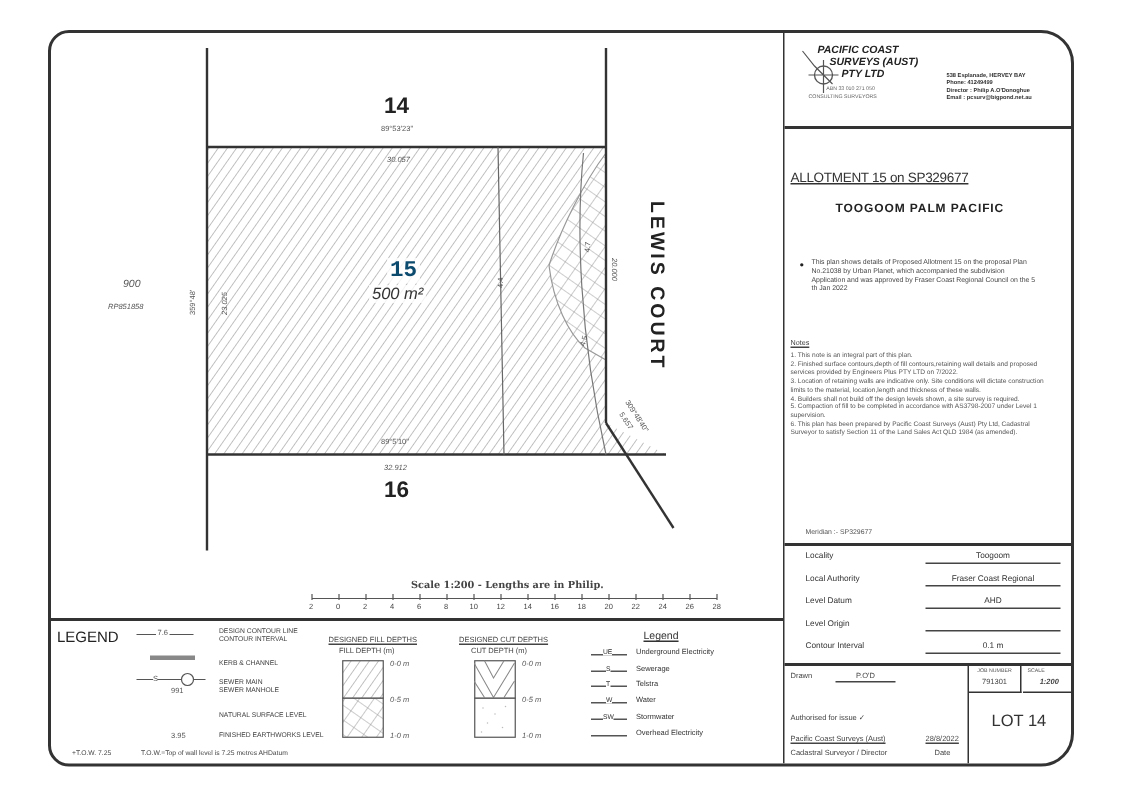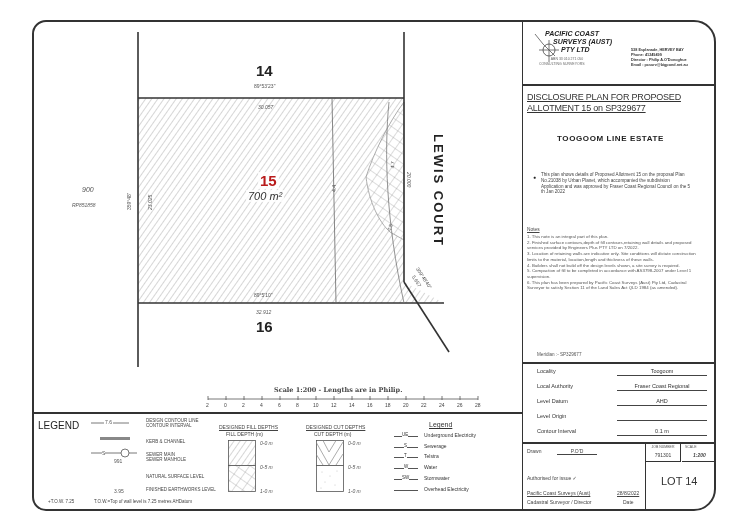--- a/index.html
+++ b/index.html
@@ -43,22 +43,22 @@
     <line x1="370" y1="10" x2="370" y2="260" stroke="#333" stroke-width="1.6"></line>
     <line x1="370" y1="260" x2="415" y2="330" stroke="#333" stroke-width="1.6"></line>
 
     <line x1="298" y1="76" x2="302" y2="281" stroke="#666" stroke-width="0.8"></line>
     <path d="M355,80 C350,130 352,200 370,281" stroke="#777" stroke-width="0.8" fill="none"></path>
   </svg>
 
   <div class="abs" style="left:222px;top:40px;font-size:15px;font-weight:bold;color:#222;">14</div>
   <div class="abs tiny" style="left:220px;top:61px;">89°53'23"</div>
   <div class="abs tiny" style="left:224px;top:82px;font-style:italic;">30.057</div>
-  <div class="abs" style="left:224px;top:150px;font-size:15px;font-weight:bold;color:#b91c1c;background:rgba(255,255,255,0.8);padding:0 2px;">15</div>
-  <div class="abs" style="left:212px;top:168px;font-size:11px;font-style:italic;color:#333;background:rgba(255,255,255,0.8);padding:0 2px;">700 m²</div>
+  <div class="abs" style="left:224px;top:150px;font-size:15px;font-weight:bold;color:#0c4a6e;background:rgba(255,255,255,0.8);padding:0 2px;font-family:Liberation Mono, monospace;">15</div>
+  <div class="abs" style="left:212px;top:168px;font-size:11px;font-style:italic;color:#333;background:rgba(255,255,255,0.8);padding:0 2px;">500 m²</div>
   <div class="abs" style="left:48px;top:164px;font-size:7px;font-style:italic;color:#555;">900</div>
   <div class="abs tiny" style="left:38px;top:180px;font-style:italic;">RP851858</div>
   <div class="abs tiny rot" style="left:92px;top:188px;transform:rotate(-90deg);">359°48'</div>
   <div class="abs tiny rot" style="left:113px;top:188px;transform:rotate(-90deg);font-style:italic;">23.025</div>
   <div class="abs tiny rot" style="left:378px;top:150px;transform:rotate(90deg);font-style:italic;">20.000</div>
   <div class="abs tiny rot" style="left:355px;top:146px;transform:rotate(-85deg);">4.7</div>
   <div class="abs tiny rot" style="left:297px;top:170px;transform:rotate(-90deg);">4.4</div>
   <div class="abs tiny rot" style="left:352px;top:208px;transform:rotate(-75deg);">4.5</div>
   <div class="abs tiny rot" style="left:386px;top:244px;transform:rotate(57deg);">309°48'40"</div>
   <div class="abs tiny rot" style="left:382px;top:252px;transform:rotate(57deg);">5.657</div>
@@ -212,23 +212,22 @@
     <div class="abs" style="left:24px;top:35px;font-size:3.5px;color:#666;text-align:center;width:40px;">ABN 33 010 271 050</div>
     <div class="abs" style="left:16px;top:40px;font-size:3.5px;color:#666;">CONSULTING SURVEYORS</div>
     <div class="abs" style="left:108px;top:26px;font-size:3.8px;font-weight:bold;color:#333;line-height:5px;">
       <div>538 Esplanade, HERVEY BAY</div>
       <div>Phone: 41249499</div>
       <div>Director : Philip A.O'Donoghue</div>
       <div>Email : pcsurv@bigpond.net.au</div>
     </div>
     <div class="hr" style="top:62px;"></div>
 
-    <div class="abs title-u" style="left:4px;top:70px;">DISCLOSURE PLAN FOR PROPOSED</div>
-    <div class="abs title-u" style="left:4px;top:81px;">ALLOTMENT  15 on SP329677</div>
-    <div class="abs" style="left:34px;top:112px;font-size:8px;font-weight:bold;letter-spacing:0.6px;color:#222;">TOOGOOM  LINE  ESTATE</div>
+    <div class="abs title-u" style="left:4px;top:91px;">ALLOTMENT  15 on SP329677</div>
+    <div class="abs" style="left:34px;top:112px;font-size:8px;font-weight:bold;letter-spacing:0.6px;color:#222;">TOOGOOM  PALM  PACIFIC</div>
 
     <div class="abs" style="left:10px;top:152px;font-size:5px;color:#222;">●</div>
     <div class="abs" style="left:18px;top:150px;width:150px;font-size:4.6px;color:#444;line-height:5.8px;">This plan shows details of Proposed Allotment 15 on the proposal Plan No.21038 by Urban Planet, which accompanied the subdivision Application and was approved by Fraser Coast Regional Council on the 5 th Jan 2022</div>
 
     <div class="abs" style="left:4px;top:205px;font-size:4.8px;color:#444;text-decoration:underline;">Notes</div>
     <div class="abs" style="left:4px;top:212px;width:178px;font-size:4.4px;color:#555;line-height:5.7px;">
       <div>1. This note is an integral part of this plan.</div>
       <div>2. Finished surface contours,depth of fill contours,retaining wall details and proposed services provided by Engineers Plus PTY LTD on 7/2022.</div>
       <div>3. Location of retaining walls are indicative only. Site conditions will dictate construction limits to the material, location,length and thickness of these walls.</div>
       <div>4. Builders shall not build off the design levels shown, a site survey is required.</div>

